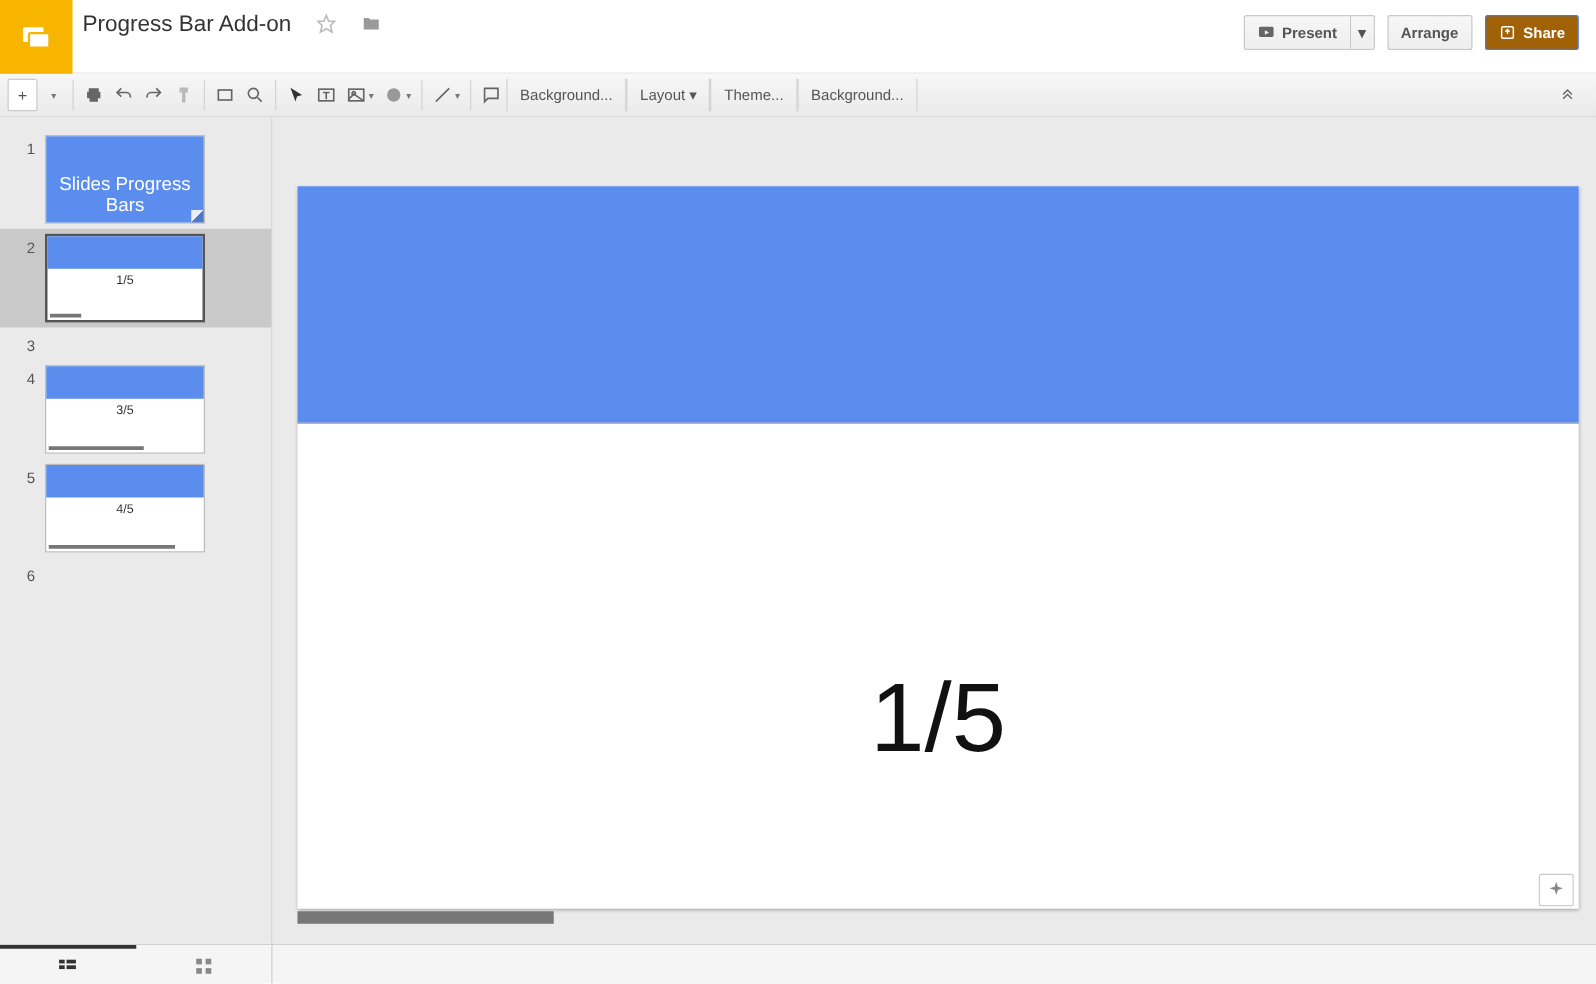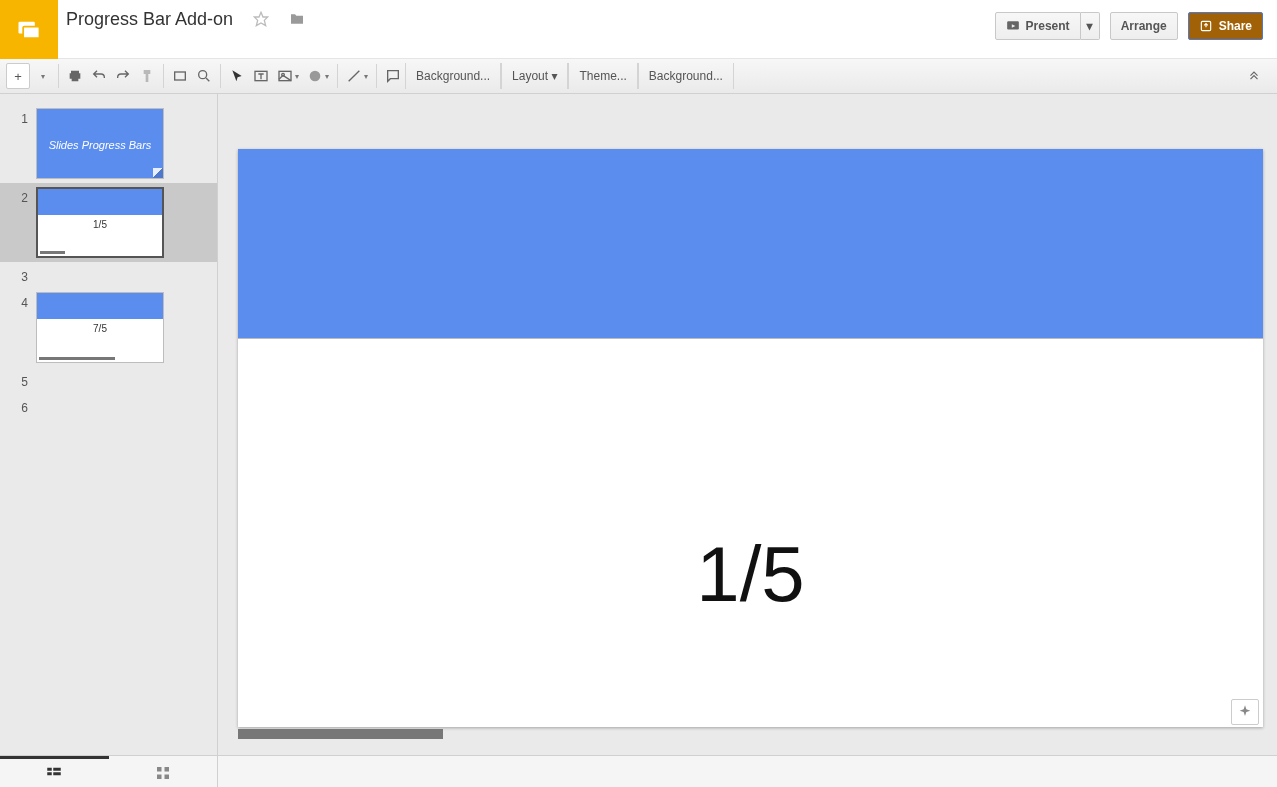--- a/index.html
+++ b/index.html
@@ -35,21 +35,21 @@
   .workspace { display:flex; height: calc(787px - 59px - 35px - 32px); }
   .sidebar { width: 218px; background:#eaeaea; border-right:1px solid #d0d0d0; overflow-y:auto; padding-top:10px; }
   .thumb-row { display:flex; padding:4px 14px; align-items:flex-start; }
   .thumb-row.selected { background:#c9c9c9; }
   .thumb-num { width:22px; text-align:right; padding-right:8px; font-size:12px; color:#555; padding-top:4px;}
   .thumb { width:128px; height:71px; background:#fff; border:1px solid #bdbdbd; position:relative; box-shadow: 0 0 0 rgba(0,0,0,0); }
   .thumb-row.selected .thumb { border:2px solid #555; }
   .thumb-header { position:absolute; top:0; left:0; right:0; height:26px; background:#5b8def; }
   .thumb-full { position:absolute; inset:0; background:#5b8def; }
   .thumb-label { position:absolute; left:0; right:0; top:30px; text-align:center; font-size:10px; color:#333; }
-  .thumb-title { position:absolute; left:0; right:0; top:30px; text-align:center; font-size:11px; color:#fff;font-style:italic; }
+  .thumb-title { position:absolute; left:0; right:0; top:30px; text-align:center; font-size:15px; color:#fff; }
   .thumb-progress { position:absolute; left:2px; bottom:2px; height:3px; background:#777; }
   .fold { position:absolute; right:0; bottom:0; width:10px; height:10px; background:linear-gradient(135deg, rgba(255,255,255,.85) 50%, rgba(0,0,0,.15) 50%); }
 
   .canvas-area { flex:1; background:#eaeaea; position:relative; padding:55px 12px 20px 20px; }
   .slide { width:1025px; height:578px; background:#fff; box-shadow:0 1px 3px rgba(0,0,0,.3); position:relative; }
   .slide-header { position:absolute; top:0; left:0; right:0; height:190px; background:#5b8def; border-bottom:1px solid #bbb;}
   .slide-text { position:absolute; left:0; right:0; top:380px; text-align:center; font-size:78px; color:#111; }
   .slide-progress { position:absolute; left:0; bottom:-12px; height:10px; width:205px; background:#777; }
 
   
@@ -209,26 +209,31 @@
           <div class="thumb-progress" style="width: 20%;"></div>
         </div>
       </div>
       <div class="thumb-row">
         <div class="thumb-num">3</div>
       </div>
       <div class="thumb-row">
         <div class="thumb-num">4</div>
         <div class="thumb">
           <div class="thumb-header"></div>
-          <div class="thumb-label">7/5</div>
+          <div class="thumb-label">3/5</div>
           <div class="thumb-progress" style="width: 60%;"></div>
         </div>
       </div>
       <div class="thumb-row">
         <div class="thumb-num">5</div>
+        <div class="thumb">
+          <div class="thumb-header"></div>
+          <div class="thumb-label">4/5</div>
+          <div class="thumb-progress" style="width: 80%;"></div>
+        </div>
       </div>
       <div class="thumb-row">
         <div class="thumb-num">6</div>
       </div>
     </div>
   <div class="canvas-area">
     <div class="slide">
       <div class="slide-header"></div>
       <div class="slide-text">1/5</div>
       <div class="slide-progress"></div>

